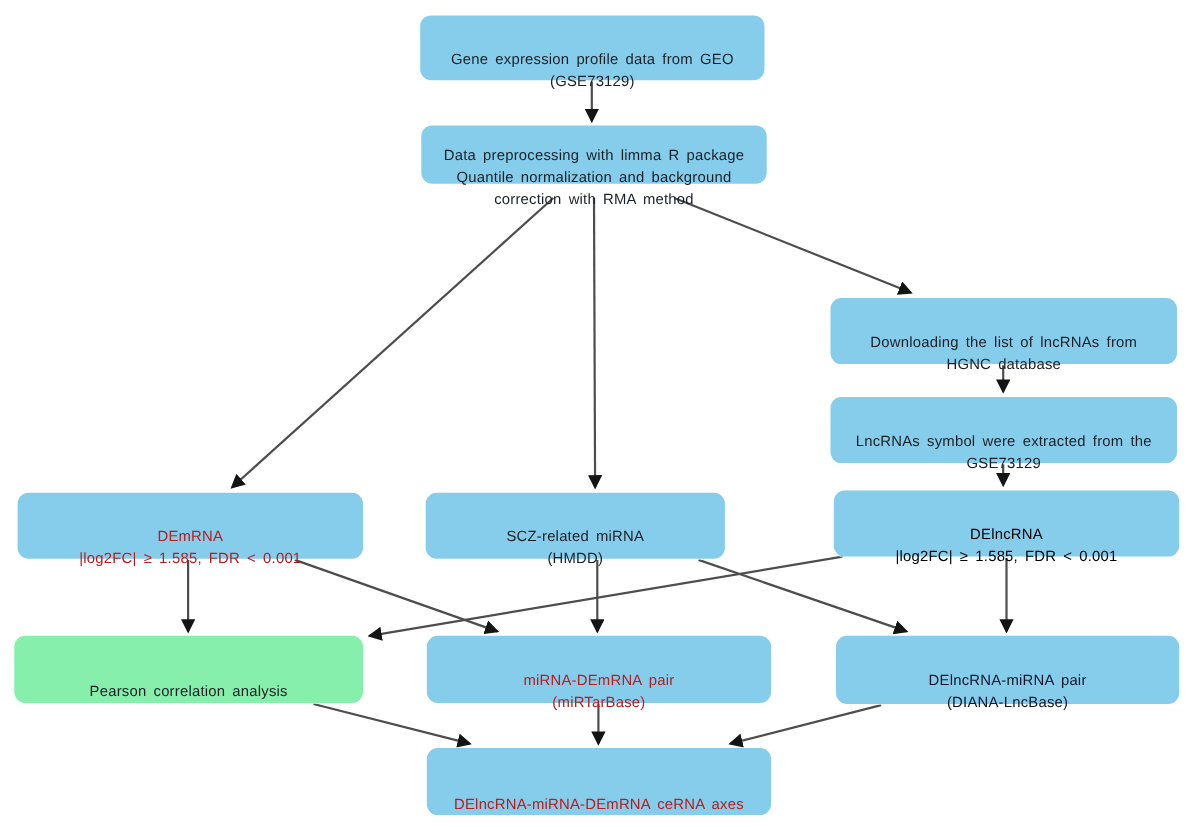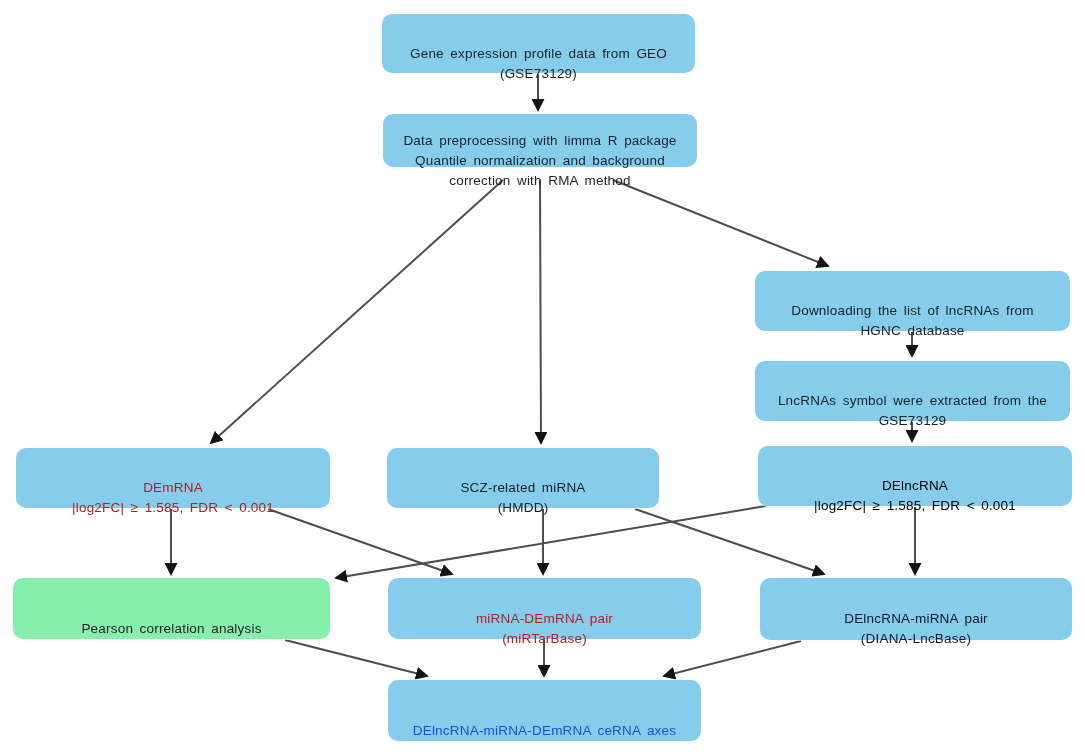--- a/index.html
+++ b/index.html
@@ -120,16 +120,16 @@
     <span class="node-label" style="color: #b91c1c;">miRNA-DEmRNA pair
 (miRTarBase)</span>
   </div>
 
   <div class="node" style="left: 760px; top: 578px; width: 312px; height: 62px; background: rgb(134, 205, 236);">
     <span class="node-label" style="color: #0f172a;">DElncRNA-miRNA pair
 (DIANA-LncBase)</span>
   </div>
 
   <div class="node" style="left: 388px; top: 680px; width: 313px; height: 61px; background: rgb(134, 205, 236);">
-    <span class="node-label" style="color: #1d4ed8;">DElncRNA-miRNA-DEmRNA ceRNA axes</span>
+    <span class="node-label" style="color: #b91c1c;">DElncRNA-miRNA-DEmRNA ceRNA axes</span>
   </div>
 
 </div>
 
 </body></html>

